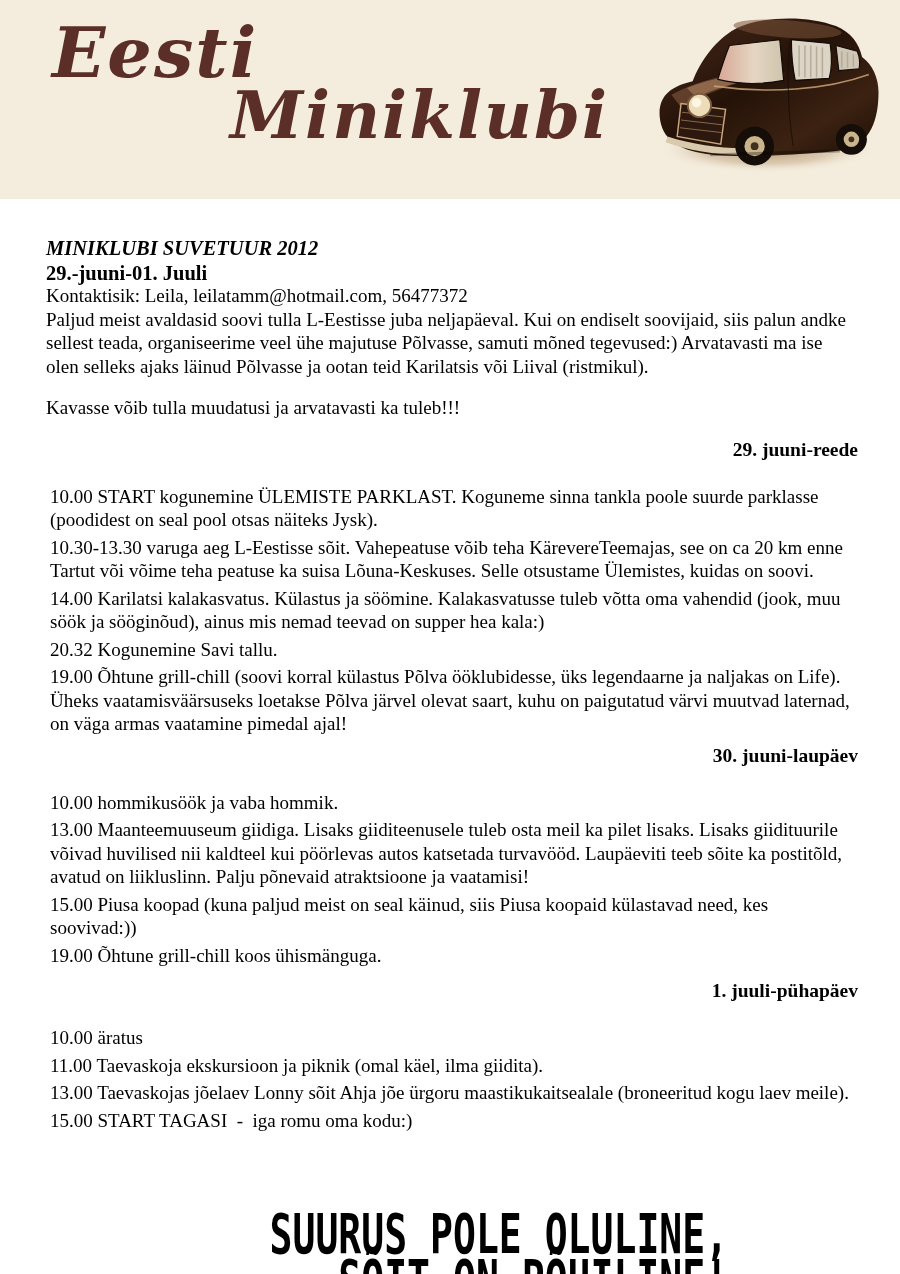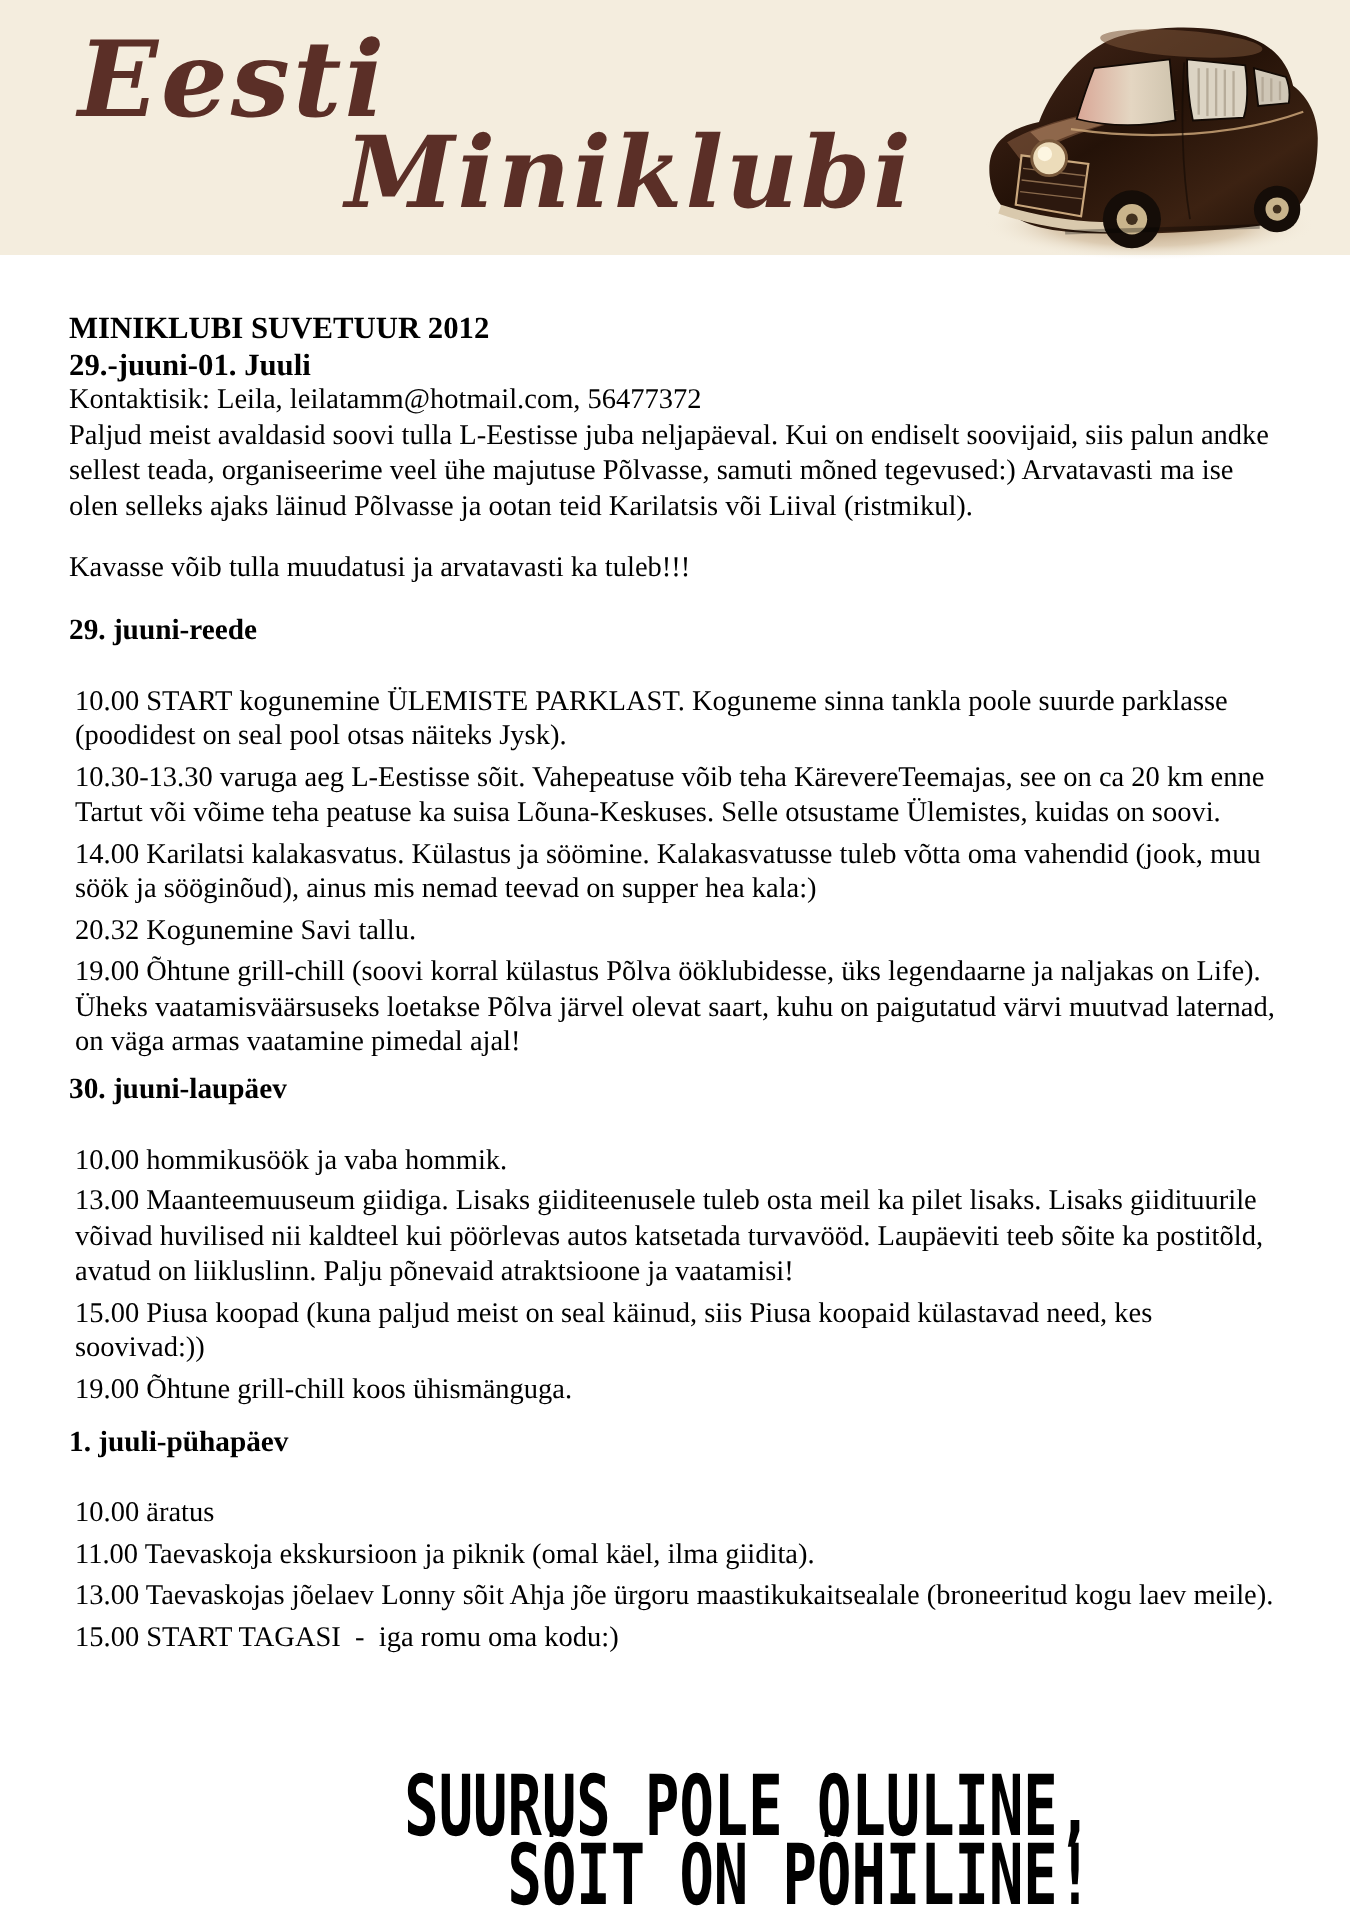--- a/index.html
+++ b/index.html
@@ -11,21 +11,21 @@
     background: #ffffff;
     overflow: hidden;
     font-family: "Liberation Serif", serif;
     color: #000000;
   }
 
   
   .banner {
     position: relative;
     width: 100%;
-    height: 170px;
+    height: 199px;
     background: #f4edde;
   }
   .logo-line1, .logo-line2 {
     position: absolute;
     font-family: "DejaVu Serif", serif;
     font-style: italic;
     font-weight: bold;
     color: #5b2f27;
     letter-spacing: 2px;
     line-height: 1;
@@ -34,27 +34,27 @@
   .logo-line1 { left: 52px; top: 18px; font-size: 70px; }
   .logo-line2 { left: 230px; top: 82px; font-size: 66px; }
   .car-svg { position: absolute; right: 6px; top: 2px; width: 242px; height: 176px; }
 
   
   .content {
     padding: 36px 42px 0 46px;
     font-size: 19px;
     line-height: 23.5px;
   }
-  .doc-title { font-size: 20.5px; line-height: 27px; font-weight: bold; margin: 0; }
+  .doc-title { font-size: 20.5px; line-height: 27px; font-weight: bold; margin: 0; font-style: italic; }
   .doc-dates { font-size: 20.5px; line-height: 22px; font-weight: bold; margin: 0; }
   .contact   { margin: 0 0 21px 0; }
   .para      { margin: 0; white-space: pre-wrap; }
   .intro     { margin-bottom: 18px; }
   .note      { margin-bottom: 18px; }
-  .sec-h { font-size: 19.5px; line-height: 24px; font-weight: bold; margin: 0 0 23px 0; }
+  .sec-h { font-size: 19.5px; line-height: 24px; font-weight: bold; margin: 0 0 23px 0; text-align: right; }
   .sec-s2 .sec-h { margin-top: 8px; }
   .sec-s3 .sec-h { margin-top: 12px; }
   .item { margin: 4px; white-space: pre-wrap; }
 
   
   .slogan { margin-top: 79px; text-align: right; }
   .slogan-line {
     font-family: "DejaVu Sans Mono", monospace;
     font-weight: bold;
     font-size: 56px;

